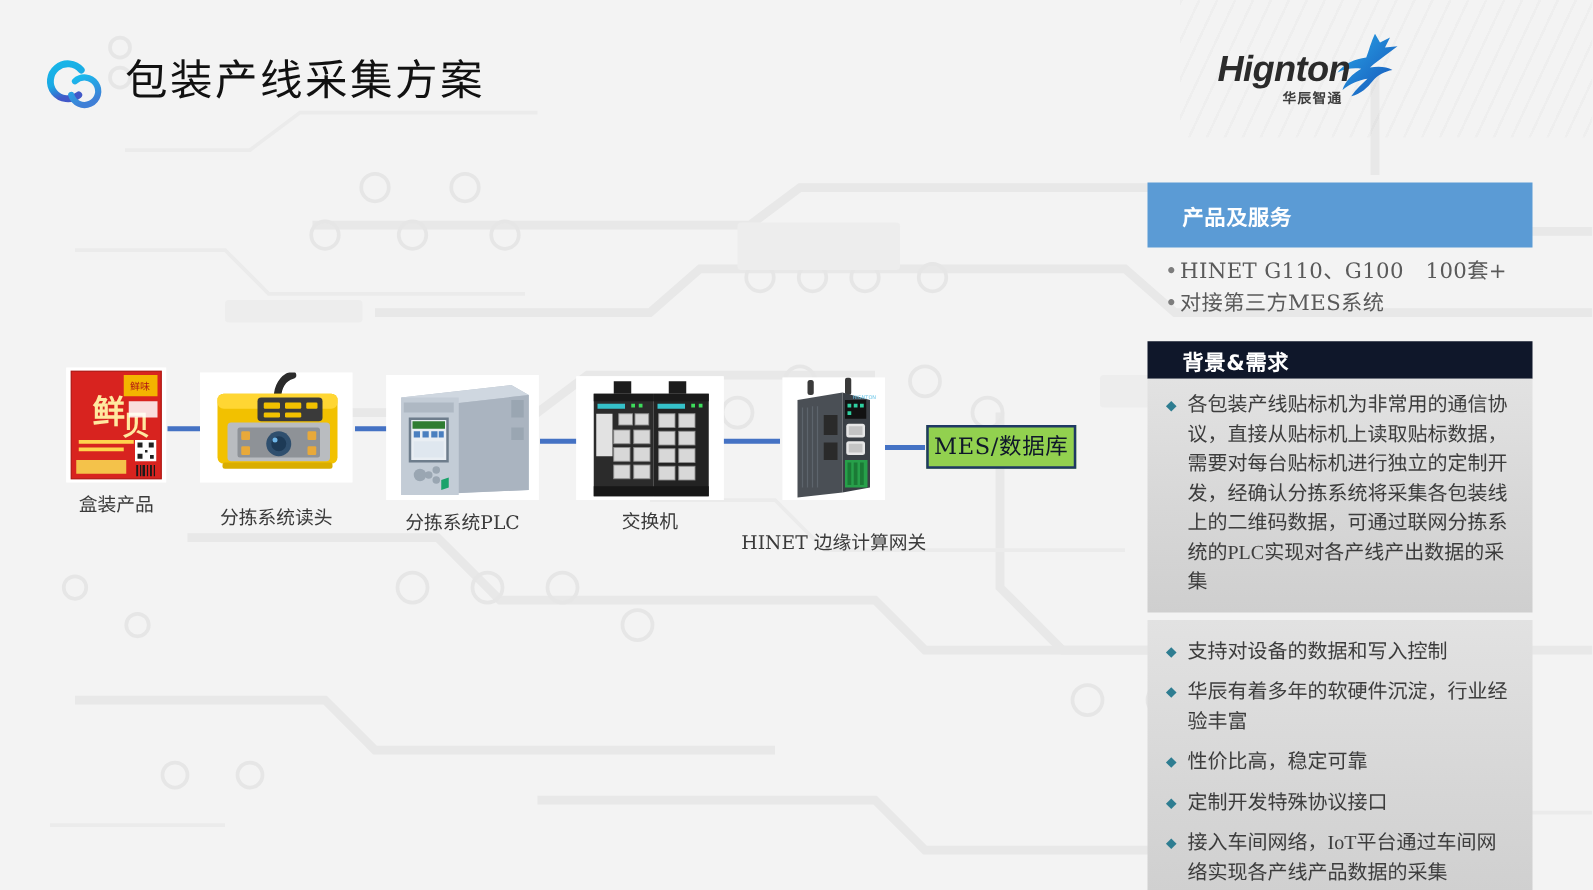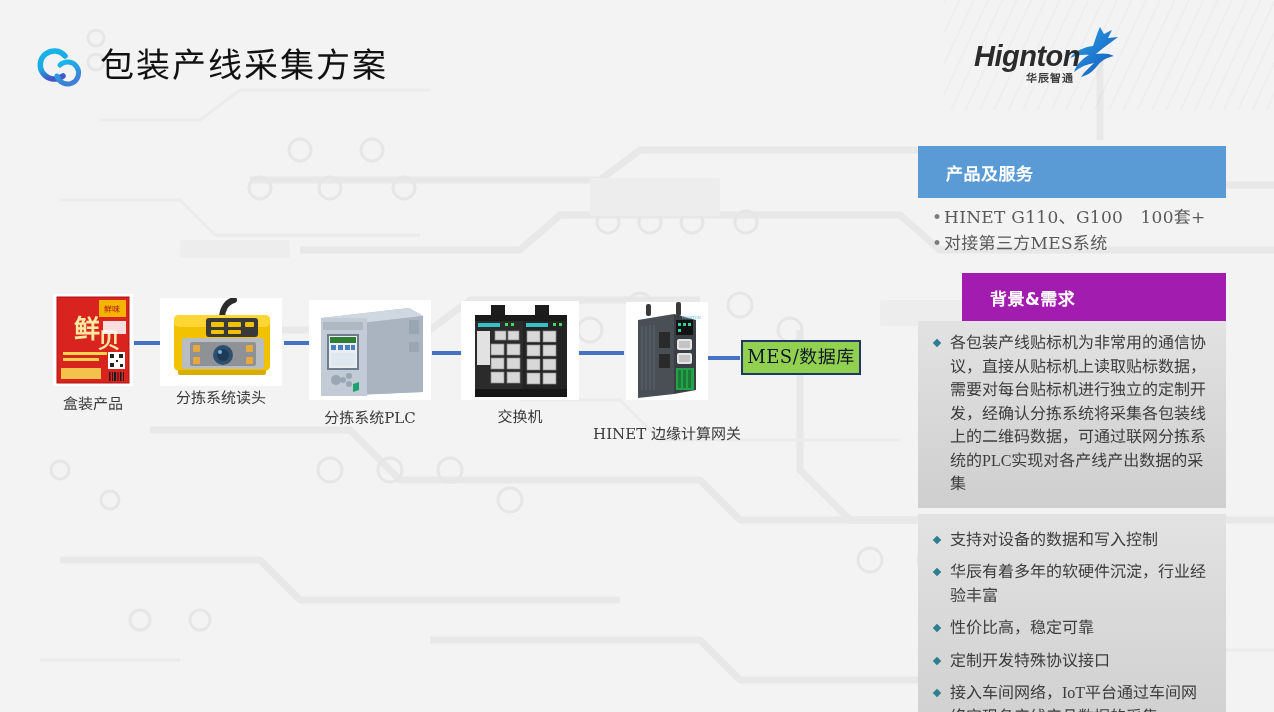--- a/index.html
+++ b/index.html
@@ -84,21 +84,21 @@
   .panels { position: absolute; left: 918px; top: 146px; width: 308px; }
   .panel { margin-bottom: 0; }
   .panel-header {
     height: 52px; display: flex; align-items: center;
     padding-left: 28px;
     color: #ffffff; font-size: 17px; font-weight: 700;
     font-family: "DejaVu Sans", sans-serif;
     letter-spacing: 0.5px;
   }
   .panel-header.blue   { background: #5b9bd5; }
-  .panel-header.orange { background: #a21caf; height: 48px; margin-left: 44px; }
+  .panel-header.orange { background: #0f172a; height: 30px; }
   .panel-header.navy   { background: #44546a; height: 34px; font-size: 15px; }
   .panel-body {
     background: linear-gradient(180deg, #e2e2e2 0%, #d7d7d7 55%, #cfcfcf 100%);
     padding: 10px 14px 12px 12px;
   }
   .panel-body.plain {
     background: transparent; padding: 6px 0 8px 14px;
   }
   .plain-li {
     display: flex; align-items: flex-start;
@@ -289,21 +289,21 @@
         <circle cx="63" cy="57" r="6" fill="#1d3a56"></circle>
         <circle cx="60" cy="54" r="2" fill="#6fb6e8"></circle>
         <g fill="#e8a93a">
           <rect x="33" y="47" width="7" height="7" rx="1"></rect>
             <rect x="33" y="59" width="7" height="7" rx="1"></rect>
           <rect x="86" y="47" width="7" height="7" rx="1"></rect>
             <rect x="86" y="59" width="7" height="7" rx="1"></rect>
         </g>
         <rect x="18" y="72" width="88" height="5" rx="2" fill="#d9ad00"></rect>
       </svg>
-      <div class="node-label" style="left:-14px; top:88px; width:150px;">分拣系统读头</div>
+      <div class="node-label" style="left:-14px; top:104px; width:150px;">分拣系统读头</div>
     </div>
 
     <div class="node" style="left:309px; top:170px;">
       <svg class="node-img" width="122" height="100" viewBox="0 0 122 100" aria-hidden="true">
         <rect x="0" y="0" width="122" height="100" fill="#ffffff"></rect>
         <polygon points="12,18 100,8 114,16 114,92 12,96" fill="#b9c2cc"></polygon>
         <polygon points="12,18 100,8 114,16 26,26" fill="#cfd7e0"></polygon>
         <polygon points="26,26 114,16 114,92 26,96" fill="#aab4c0"></polygon>
         <rect x="12" y="18" width="46" height="78" fill="#c3ccd6"></rect>
         <rect x="14" y="22" width="40" height="8" fill="#aeb8c3"></rect>

